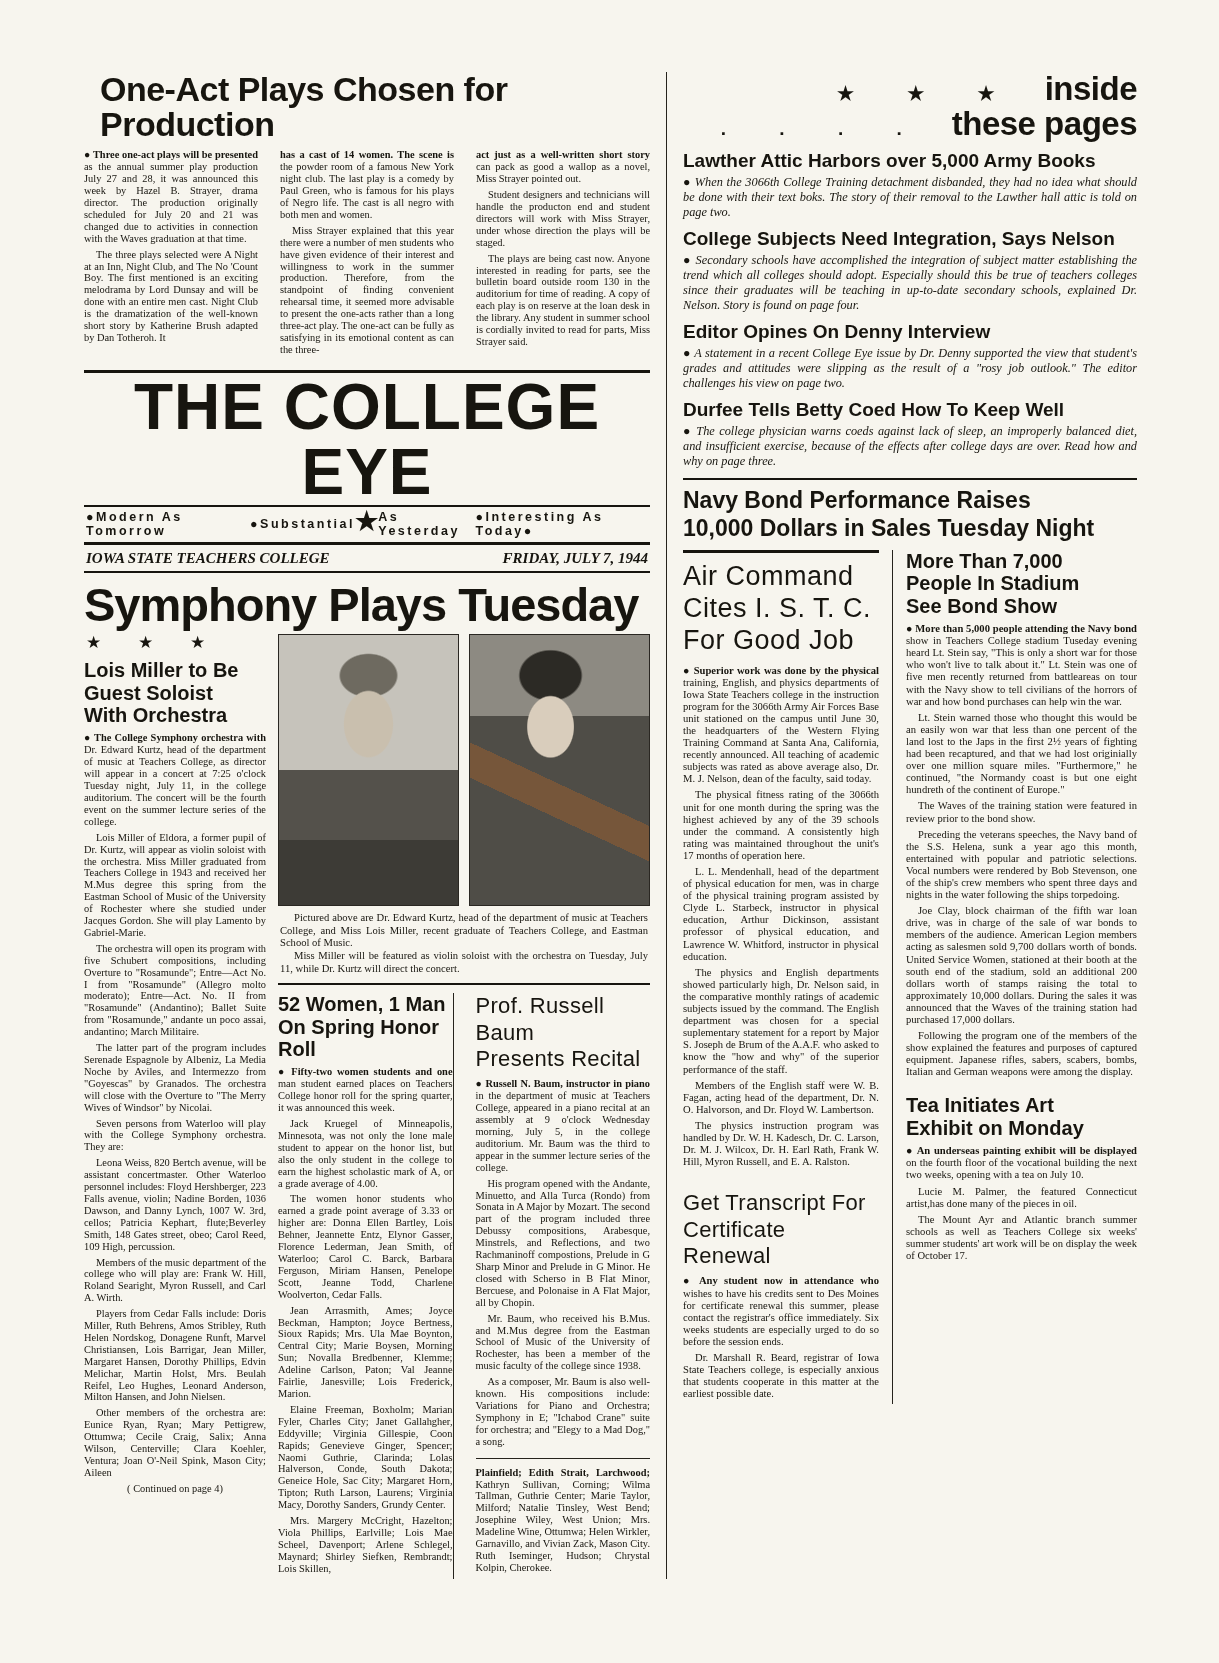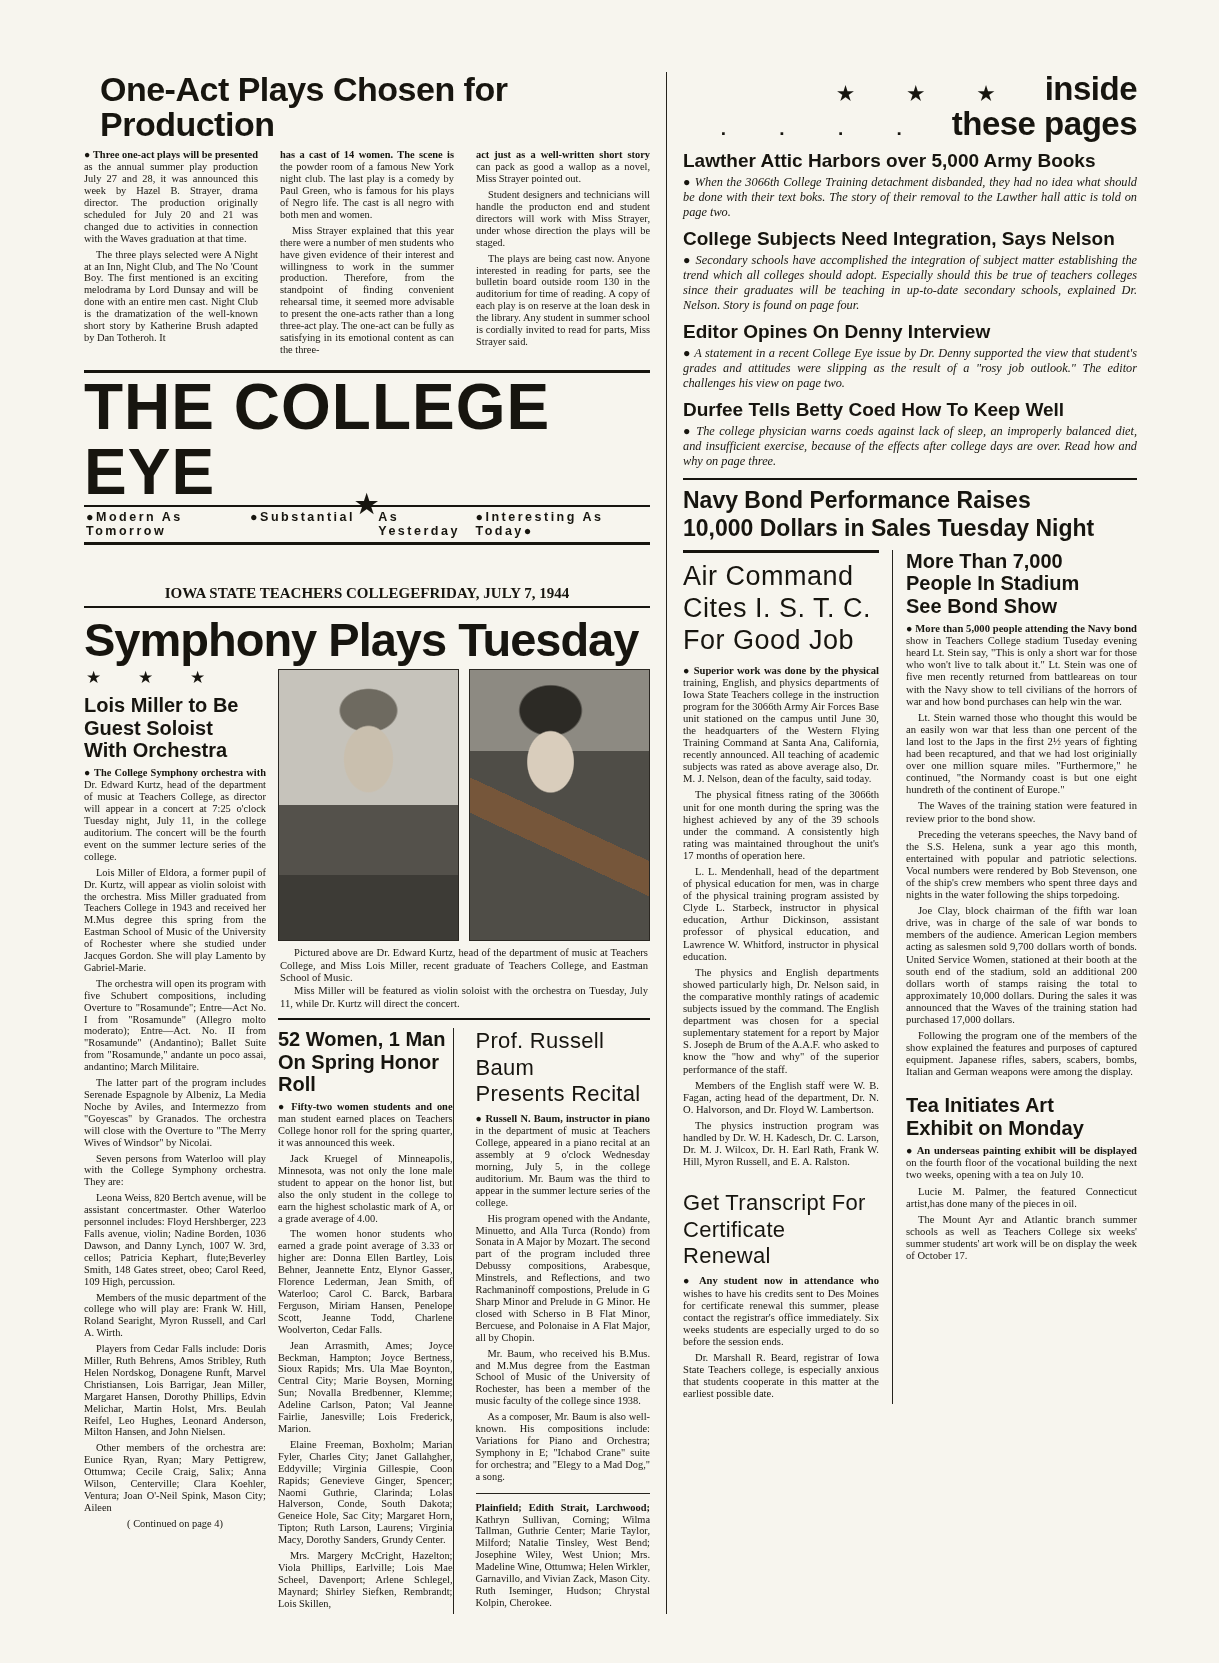--- a/index.html
+++ b/index.html
@@ -30,32 +30,32 @@
   
   .page-left{width:566px;flex:0 0 566px;}
   .page-right{flex:1;border-left:1.5px solid #26231c;padding-left:16px;margin-left:16px;}
   
   .cols3{display:flex;gap:22px;}
   .cols3 .col{flex:1;}
   
   .masthead{border-top:3px solid #17150f;border-bottom:3.5px solid #17150f;margin-top:10px;}
   .masthead-title{
     font-family:"Liberation Sans", sans-serif;font-weight:bold;font-size:64px;line-height:1.02;
-    letter-spacing:1px;text-align:left;padding:2px 0 0 0;
+    letter-spacing:1px;text-align:center;padding:2px 0 0 0;
   }
   .masthead-tagline{
-    border-top:2px solid #17150f;display:flex;justify-content:space-between;
+    border-top:2px solid #17150f;display:flex;align-items:center;justify-content:space-between;
     font-family:"Liberation Sans", sans-serif;font-weight:bold;font-size:12.5px;letter-spacing:2.5px;
     padding:3px 2px 4px 2px;position:relative;
   }
   .masthead-tagline .big-star{font-size:26px;letter-spacing:0;line-height:0;margin-top:-6px;}
   .dateline{
-    display:flex;justify-content:center;align-items:baseline;
-    font-weight:bold;font-size:15px;
-    padding:5px 2px 4px 2px;border-bottom:2.5px solid #17150f;margin-bottom:8px;margin-top:35px;
+    display:flex;justify-content:space-between;align-items:baseline;
+    font-style:italic;font-weight:bold;font-size:15px;
+    padding:5px 2px 4px 2px;border-bottom:2.5px solid #17150f;margin-bottom:8px;
   }
   
   .sym-row{display:flex;gap:12px;}
   .sym-colL{flex:0 0 182px;}
   .sym-colM{flex:1;}
   .photos{display:flex;gap:10px;height:272px;margin-top:4px;}
   .photo{flex:1;border:1px solid #2a2722;}
   .photo-kurtz{
     background:
       radial-gradient(ellipse 40px 54px at 50% 33%, #c9bfae 0 60%, rgba(201,191,174,0) 63%),

